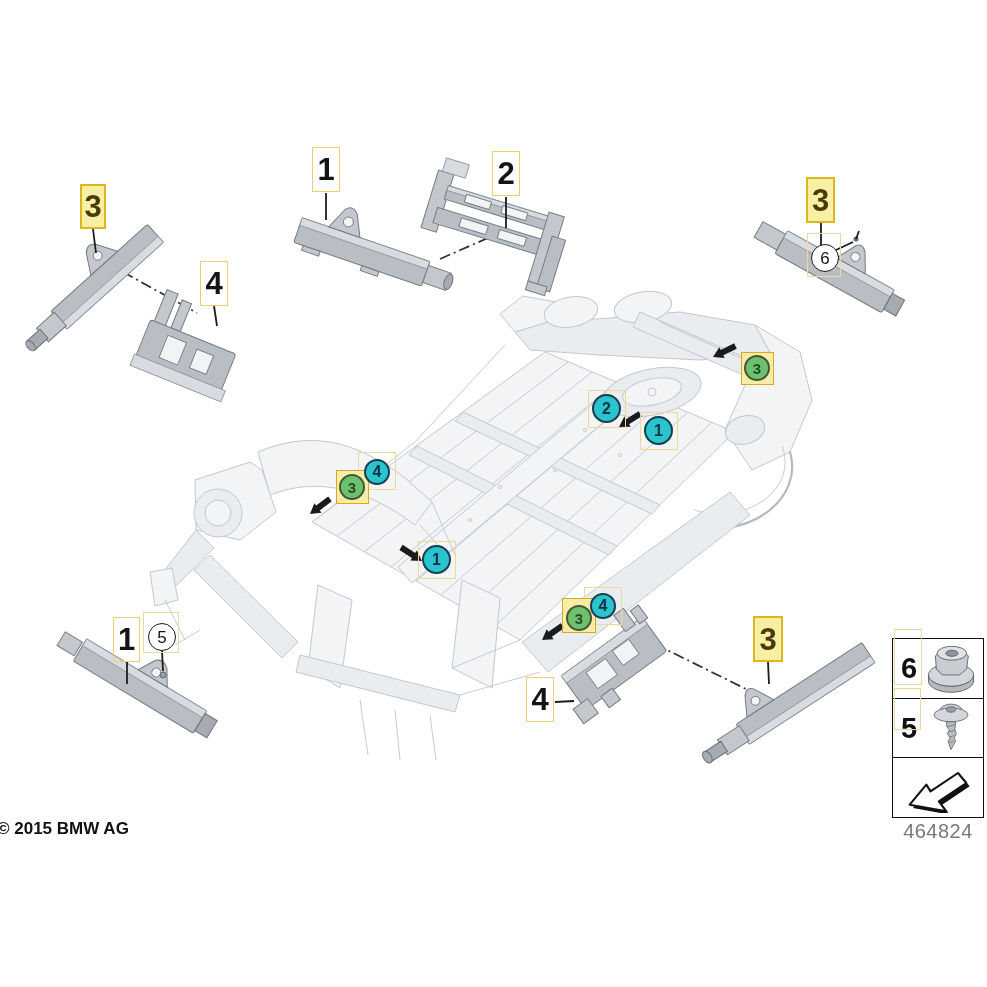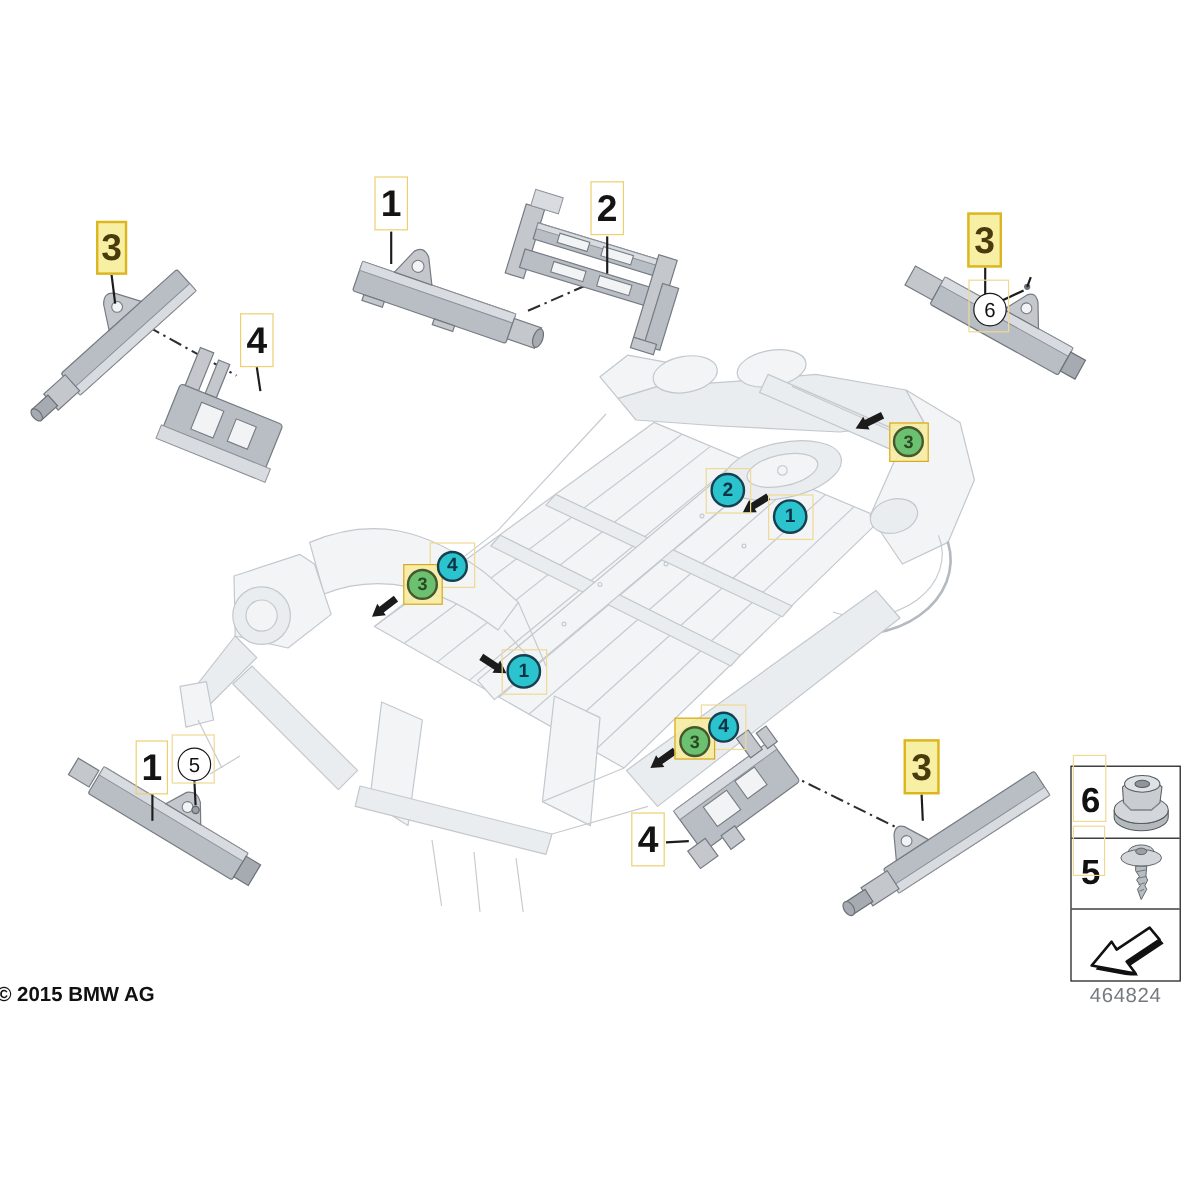--- a/index.html
+++ b/index.html
@@ -26,21 +26,21 @@
 
   
   .legend{position:absolute;left:892px;top:638px;width:92px;height:180px;background:#fff;
           border:1.7px solid #111;box-sizing:border-box;display:flex;flex-direction:column;}
   .legend-row{flex:1;display:flex;align-items:center;box-sizing:border-box;border-bottom:1.7px solid #111;padding:2px 3px;}
   .legend-row:last-child{border-bottom:none;justify-content:center;}
   .legend-num{font-size:29px;font-weight:bold;color:#111;width:26px;text-align:center;flex:0 0 auto;}
   .legend-icon{flex:1;display:flex;align-items:center;justify-content:center;}
 
   .diagram-code{position:absolute;left:894px;top:820px;width:88px;text-align:center;
-                font-size:17px;color:#75797e;letter-spacing:0.5px;}
+                font-size:20px;color:#75797e;letter-spacing:0.5px;}
   .copyright{position:absolute;left:-3px;top:819px;font-size:17px;font-weight:bold;color:#111;}
 
   
   .pgray{fill:#b9bec4;stroke:#757b83;stroke-width:1;}
   .plight{fill:#d8dbdf;stroke:#8a9097;stroke-width:0.8;}
   .pmid{fill:#c4c8cd;stroke:#757b83;stroke-width:1;}
   .pdark2{fill:#a6abb1;stroke:#6b7178;stroke-width:1;}
   .phole{fill:#f1f3f4;stroke:#757b83;stroke-width:0.9;}
   .leader{stroke:#1c1c1c;stroke-width:1.8;fill:none;}
   .dashline{stroke:#2e2e2e;stroke-width:1.7;fill:none;stroke-dasharray:11 4 2 4;}

